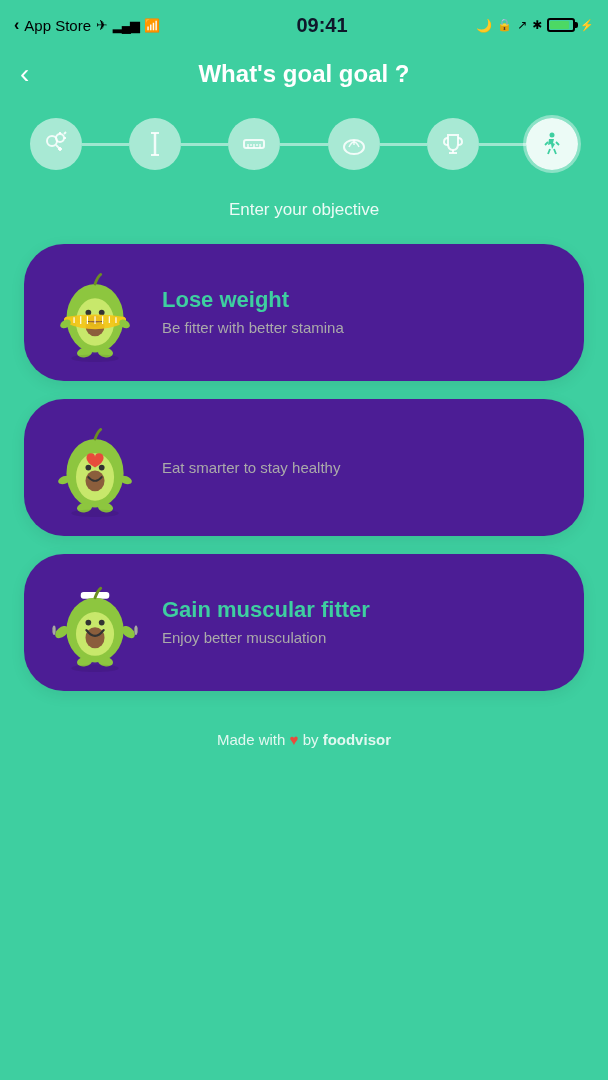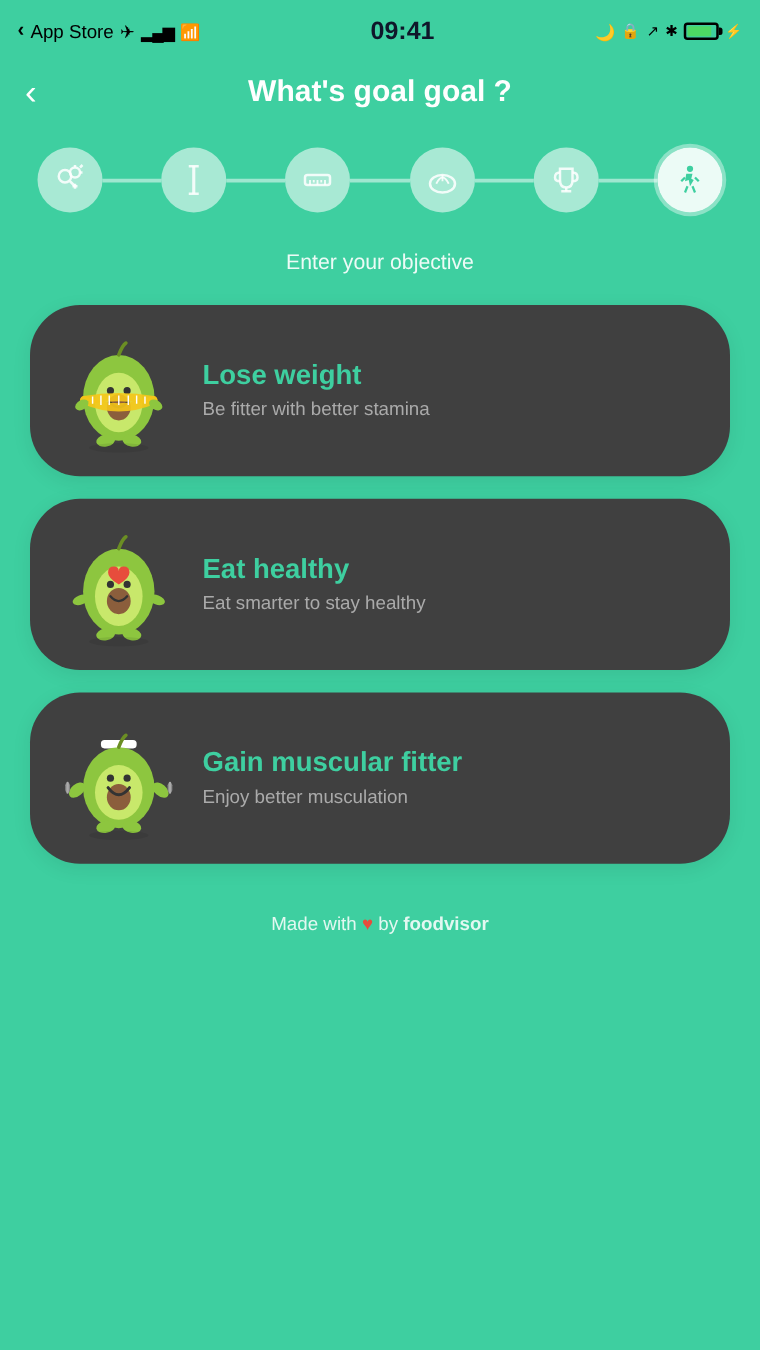--- a/index.html
+++ b/index.html
@@ -151,21 +151,21 @@
     }
 
     
     .cards-container {
       padding: 0 24px;
       display: flex;
       flex-direction: column;
       gap: 18px;
     }
     .goal-card {
-      background: #404040;
+      background: #4c1d95;
       border-radius: 40px;
       display: flex;
       align-items: center;
       padding: 16px 24px 16px 16px;
       cursor: pointer;
       box-shadow: 0 4px 15px rgba(0,0,0,0.08);
       min-height: 110px;
     }
     .card-avatar {
       width: 110px;
@@ -379,21 +379,20 @@
 
         <ellipse cx="36" cy="94" rx="8" ry="5" fill="#8dc63f" transform="rotate(-10 36 94)"></ellipse>
         <ellipse cx="58" cy="94" rx="8" ry="5" fill="#8dc63f" transform="rotate(10 58 94)"></ellipse>
 
         <ellipse cx="47" cy="100" rx="25" ry="4" fill="rgba(0,0,0,0.08)"></ellipse>
 
         <path d="M47,22 Q50,14 53,12" stroke="#6b8e23" stroke-width="3" fill="none" stroke-linecap="round"></path>
       </svg>
     </div>
     <div class="card-text">
-      <div class="card-title">Eat healthy</div>
       <div class="card-desc">Eat smarter to stay healthy</div>
     </div>
   </div>
 
   <div class="goal-card">
     <div class="card-avatar">
       <svg viewBox="0 0 95 105">
 
         <rect x="32" y="20" width="30" height="7" rx="3" fill="white"></rect>
 

